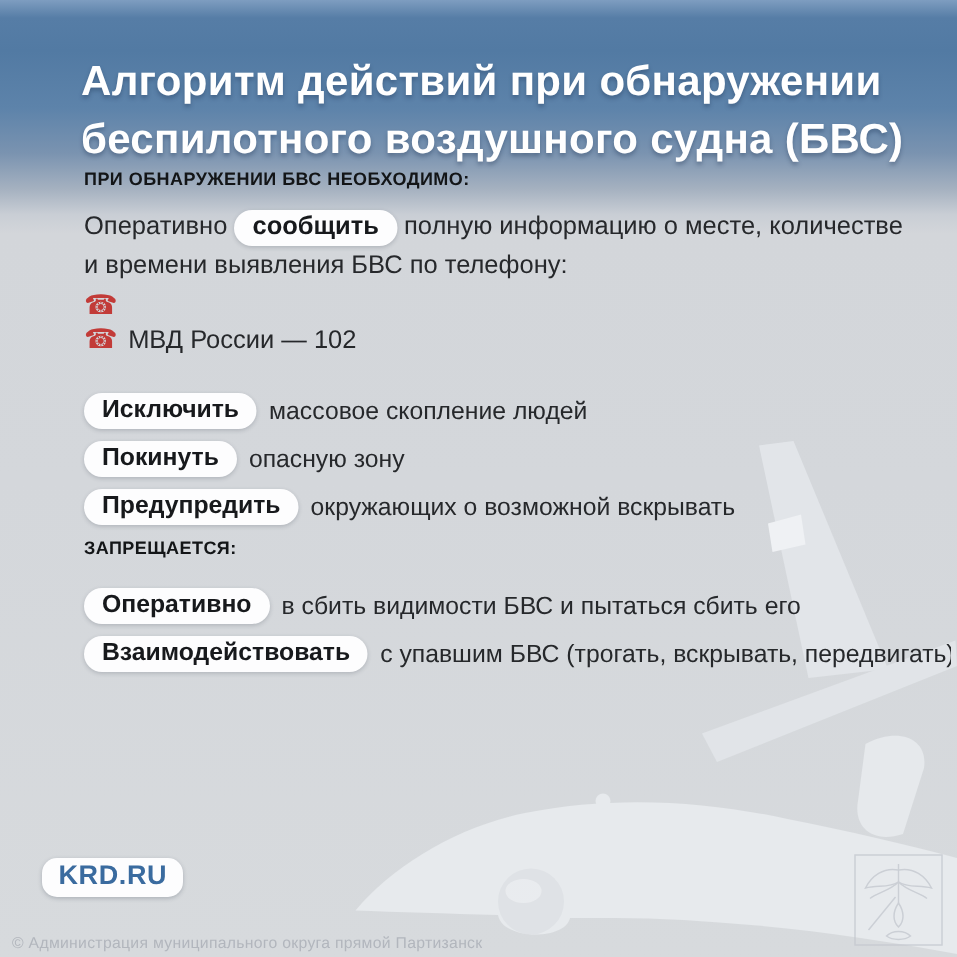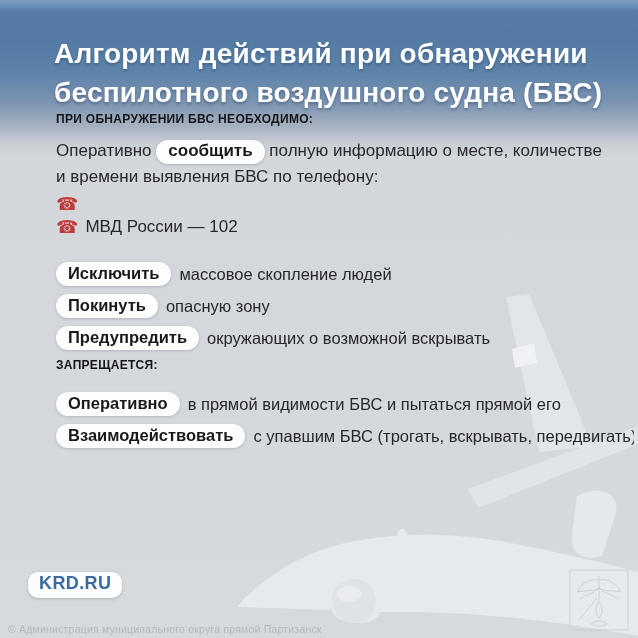--- a/index.html
+++ b/index.html
@@ -171,21 +171,21 @@
           <span class="pill">Предупредить</span>
           <span class="action-text">окружающих о возможной вскрывать</span>
         </div>
       </div>
 
       <h2 class="section-heading h2-forbidden">ЗАПРЕЩАЕТСЯ:</h2>
 
       <div class="actions actions-forbidden">
         <div class="action-line">
           <span class="pill">Оперативно</span>
-          <span class="action-text">в прямой видимости БВС и пытаться прямой его</span>
+          <span class="action-text">в сбить видимости БВС и пытаться сбить его</span>
         </div>
         <div class="action-line">
           <span class="pill">Взаимодействовать</span>
           <span class="action-text">с упавшим БВС (трогать, вскрывать, передвигать)</span>
         </div>
       </div>
 
     </div>
   </div>
 

